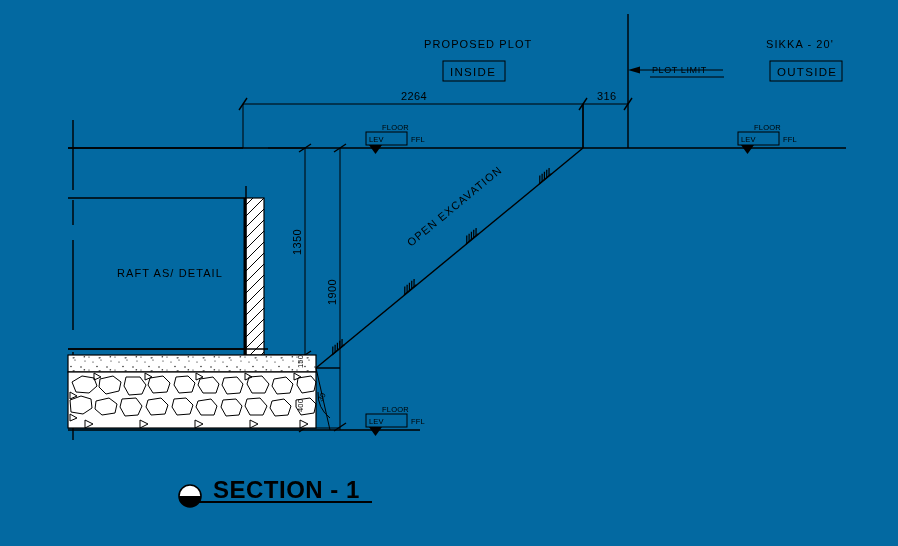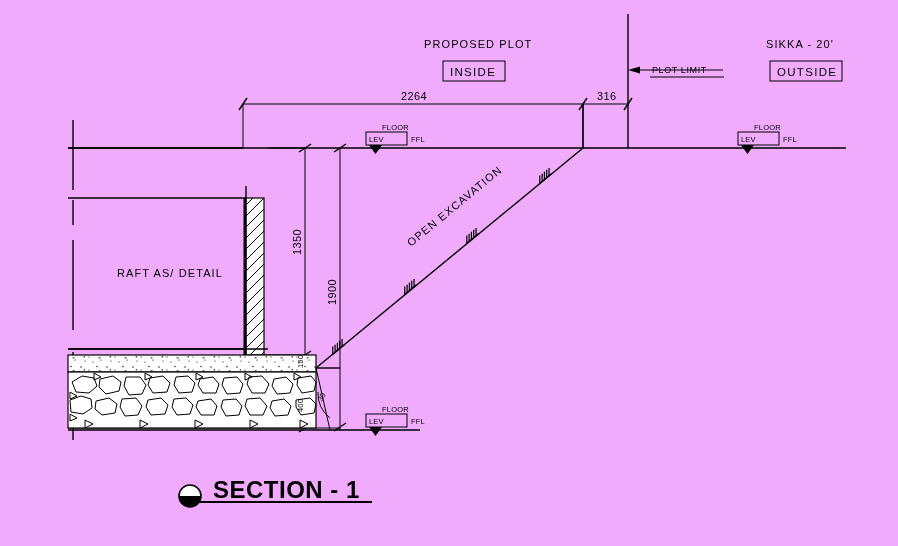--- a/index.html
+++ b/index.html
@@ -7,21 +7,21 @@
     padding: 0;
     background: #ffffff;
   }
   body {
     font-family: "Liberation Sans", sans-serif;
   }
   #canvas-wrap {
     position: relative;
     width: 898px;
     height: 546px;
-    background: #f0abfc;
+    background: #0369a1;
     overflow: hidden;
   }
   svg#drawing {
     position: absolute;
     top: 0;
     left: 0;
     width: 898px;
     height: 546px;
   }
   .ln { stroke: #000000; fill: none; }

